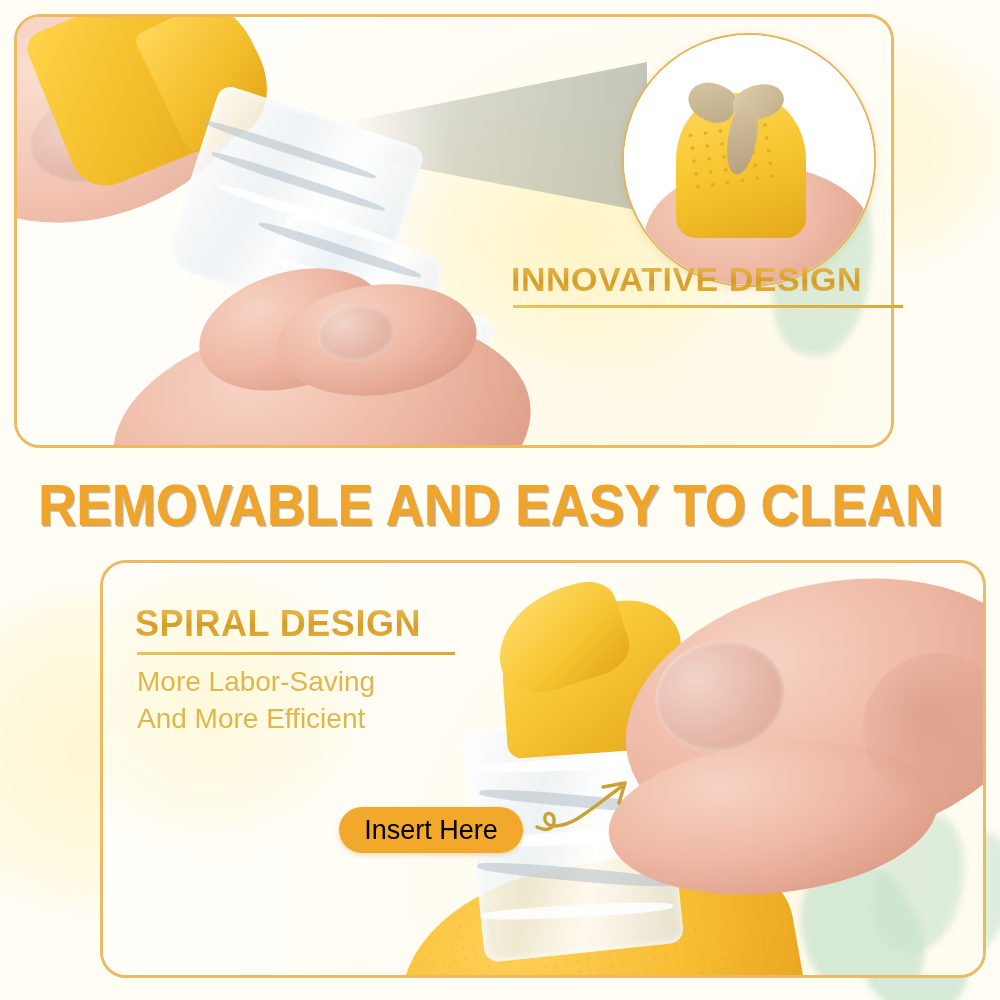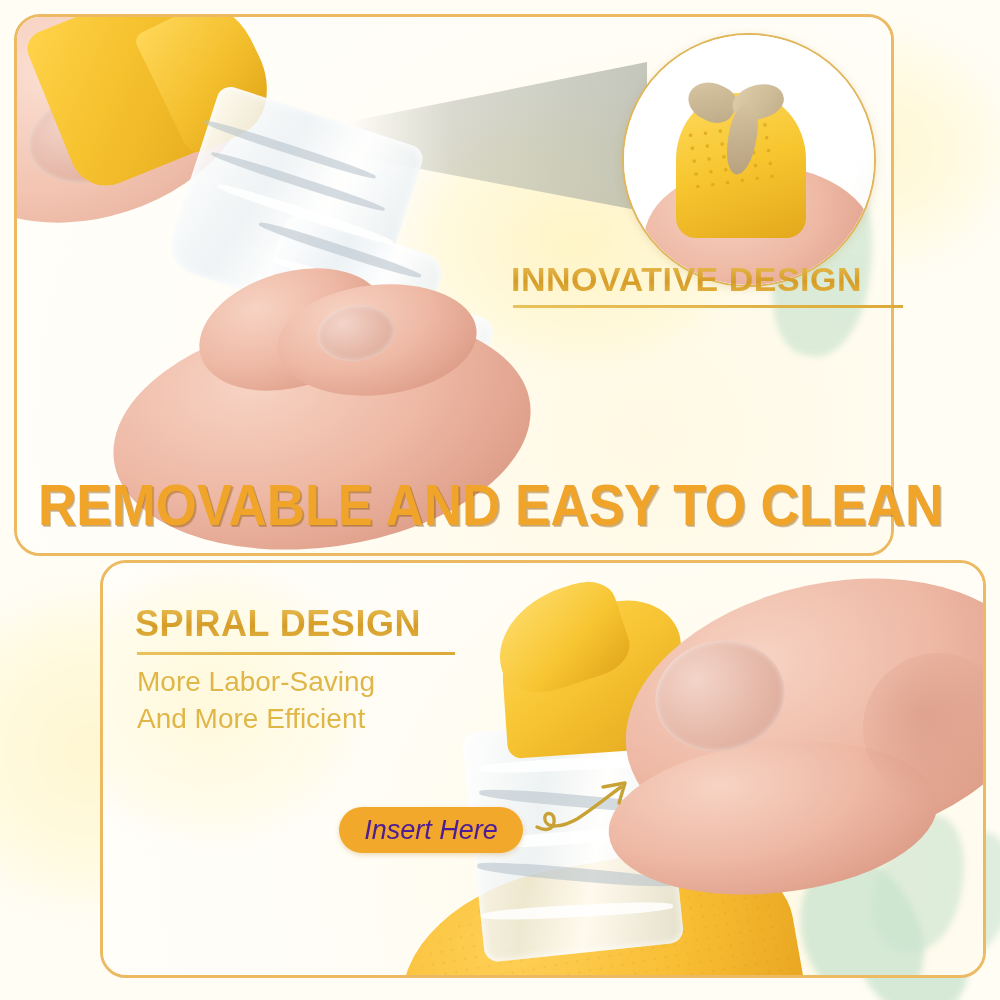--- a/index.html
+++ b/index.html
@@ -74,38 +74,37 @@
     position:absolute;white-space:nowrap;
     font-weight:bold;
     color:#F0A52A;
     transform:scaleX(.93);transform-origin:left center;
     text-shadow:2px 2px 0 rgba(150,95,15,.35), 1px 1px 0 rgba(120,75,10,.25);
   }
 
   .pill{
     position:absolute;display:flex;align-items:center;justify-content:center;
     background:#F2A92B;border-radius:999px;
-    color:#4c1d95;font-weight:normal;
+    color:#000000;font-weight:normal;
     box-shadow:0 2px 5px rgba(190,130,20,.28);
-    font-style:italic;
   }
 </style>
 </head>
 <body>
 
 <div id="stage">
 
   <div class="lemon-wash" style="left:430px;top:120px;width:300px;height:230px;background:radial-gradient(ellipse at 50% 50%,#FFF0AE 0%,#FFF6CE 55%,rgba(255,252,228,0) 100%);"></div>
   <div class="lemon-wash" style="left:760px;top:40px;width:240px;height:220px;background:radial-gradient(ellipse at 50% 50%,#FFF3BB 0%,#FFF9D8 60%,rgba(255,253,235,0) 100%);"></div>
   <div class="lemon-wash" style="left:-60px;top:600px;width:300px;height:300px;background:radial-gradient(circle at 50% 50%,#FFF2B4 0%,#FFF8D4 58%,rgba(255,253,238,0) 100%);"></div>
   <div class="mint-leaf" style="left:790px;top:150px;width:90px;height:170px;border-radius:50% 50% 46% 46%/60% 60% 40% 40%;transform:rotate(12deg);"></div>
   <div class="mint-leaf" style="left:855px;top:870px;width:110px;height:150px;border-radius:58% 42% 50% 50%/52% 55% 45% 48%;transform:rotate(-22deg);"></div>
   <div class="mint-leaf" style="left:930px;top:830px;width:80px;height:130px;border-radius:50% 50% 45% 45%/58% 58% 42% 42%;transform:rotate(18deg);opacity:.6;"></div>
 
-  <div class="card" style="left:14px;top:14px;width:880px;height:542px;">
+  <div class="card" style="left:14px;top:14px;width:880px;height:434px;">
     <div class="card-photo">
       <div class="photo-bg"></div>
 
       <div class="lemon-wash" style="left:395px;top:95px;width:330px;height:250px;background:radial-gradient(ellipse at 50% 50%,#FFEFA6 0%,#FFF7CE 55%,rgba(255,252,230,0) 100%);"></div>
       <div class="mint-leaf" style="left:760px;top:150px;width:95px;height:190px;border-radius:50% 50% 46% 46%/60% 60% 40% 40%;transform:rotate(10deg);opacity:.65;"></div>
 
       <div class="cone" style="left:330px;top:45px;width:300px;height:150px;clip-path:polygon(0% 40%,100% 0%,100% 100%,0% 62%);"></div>
 
       <div class="skin-l" style="left:-90px;top:-30px;width:330px;height:230px;transform:rotate(-18deg);"></div>
       <div class="nail" style="left:10px;top:75px;width:130px;height:90px;transform:rotate(-14deg);"></div>

